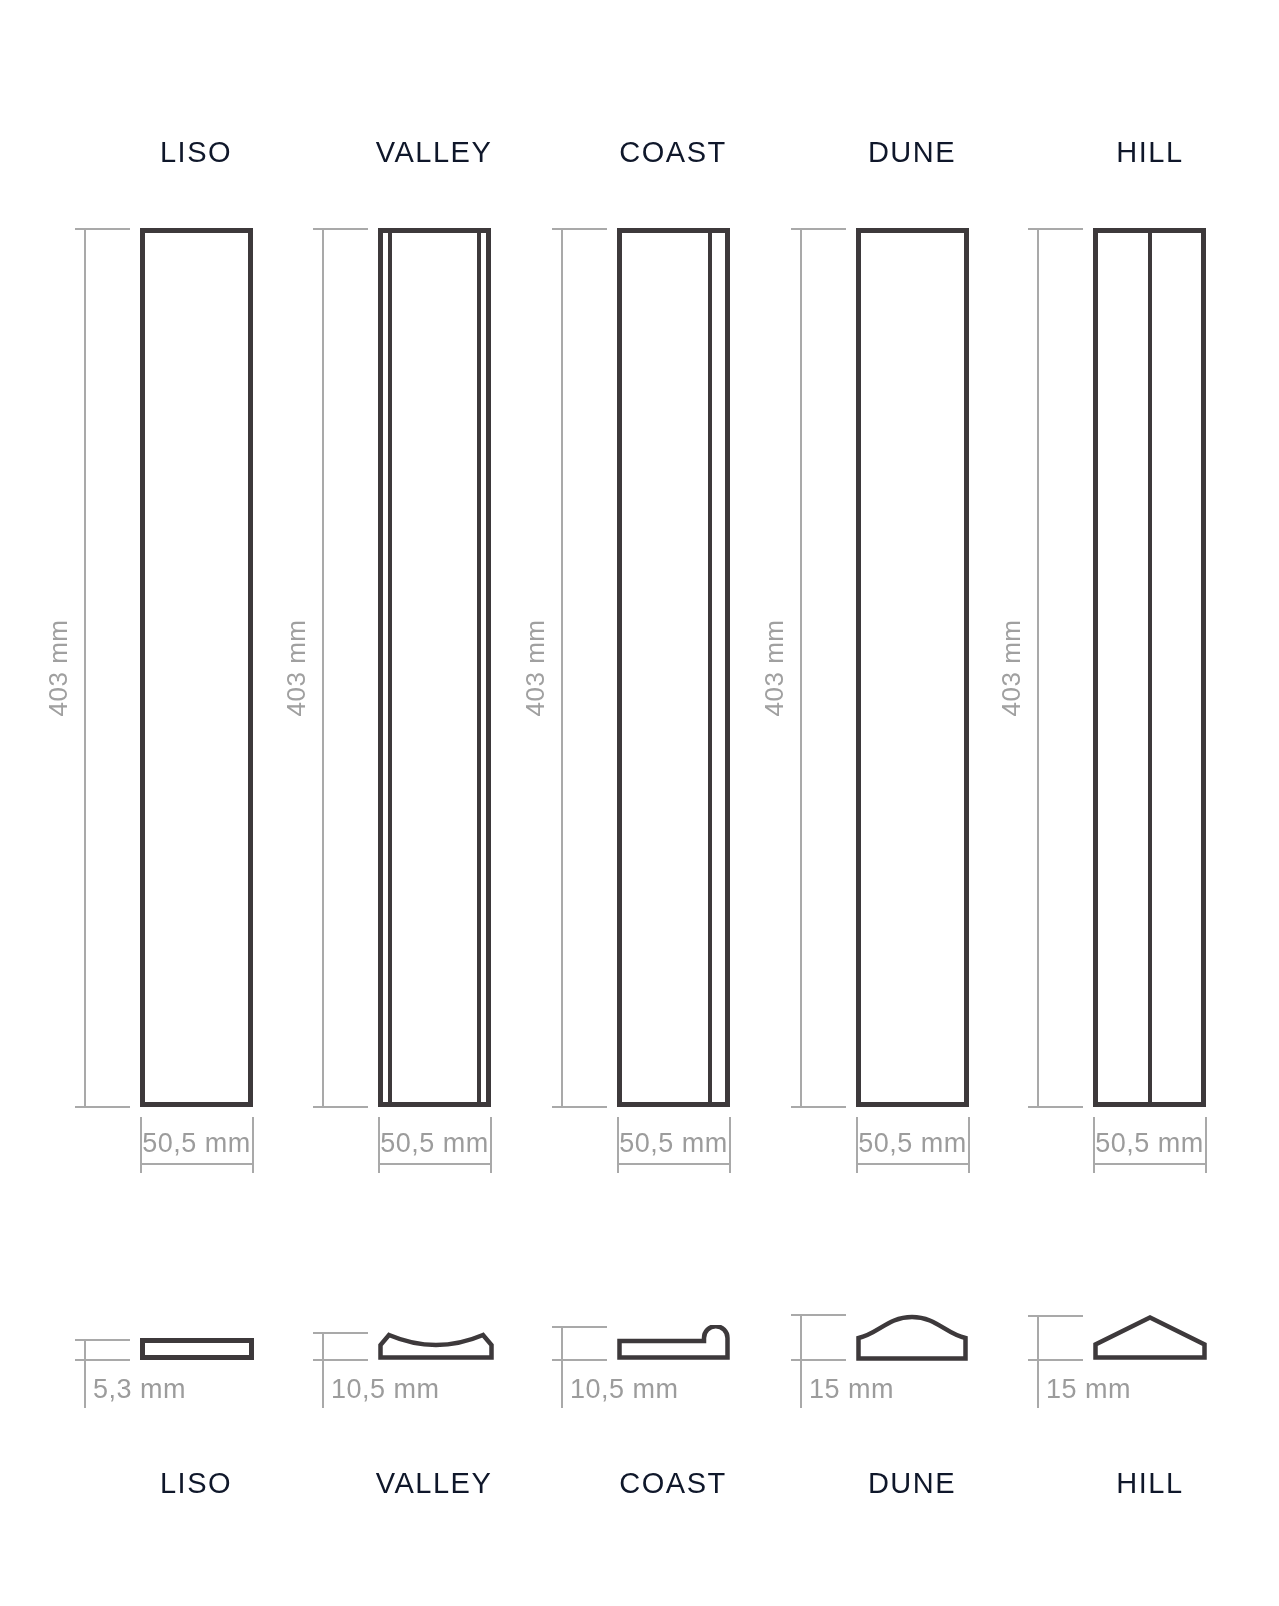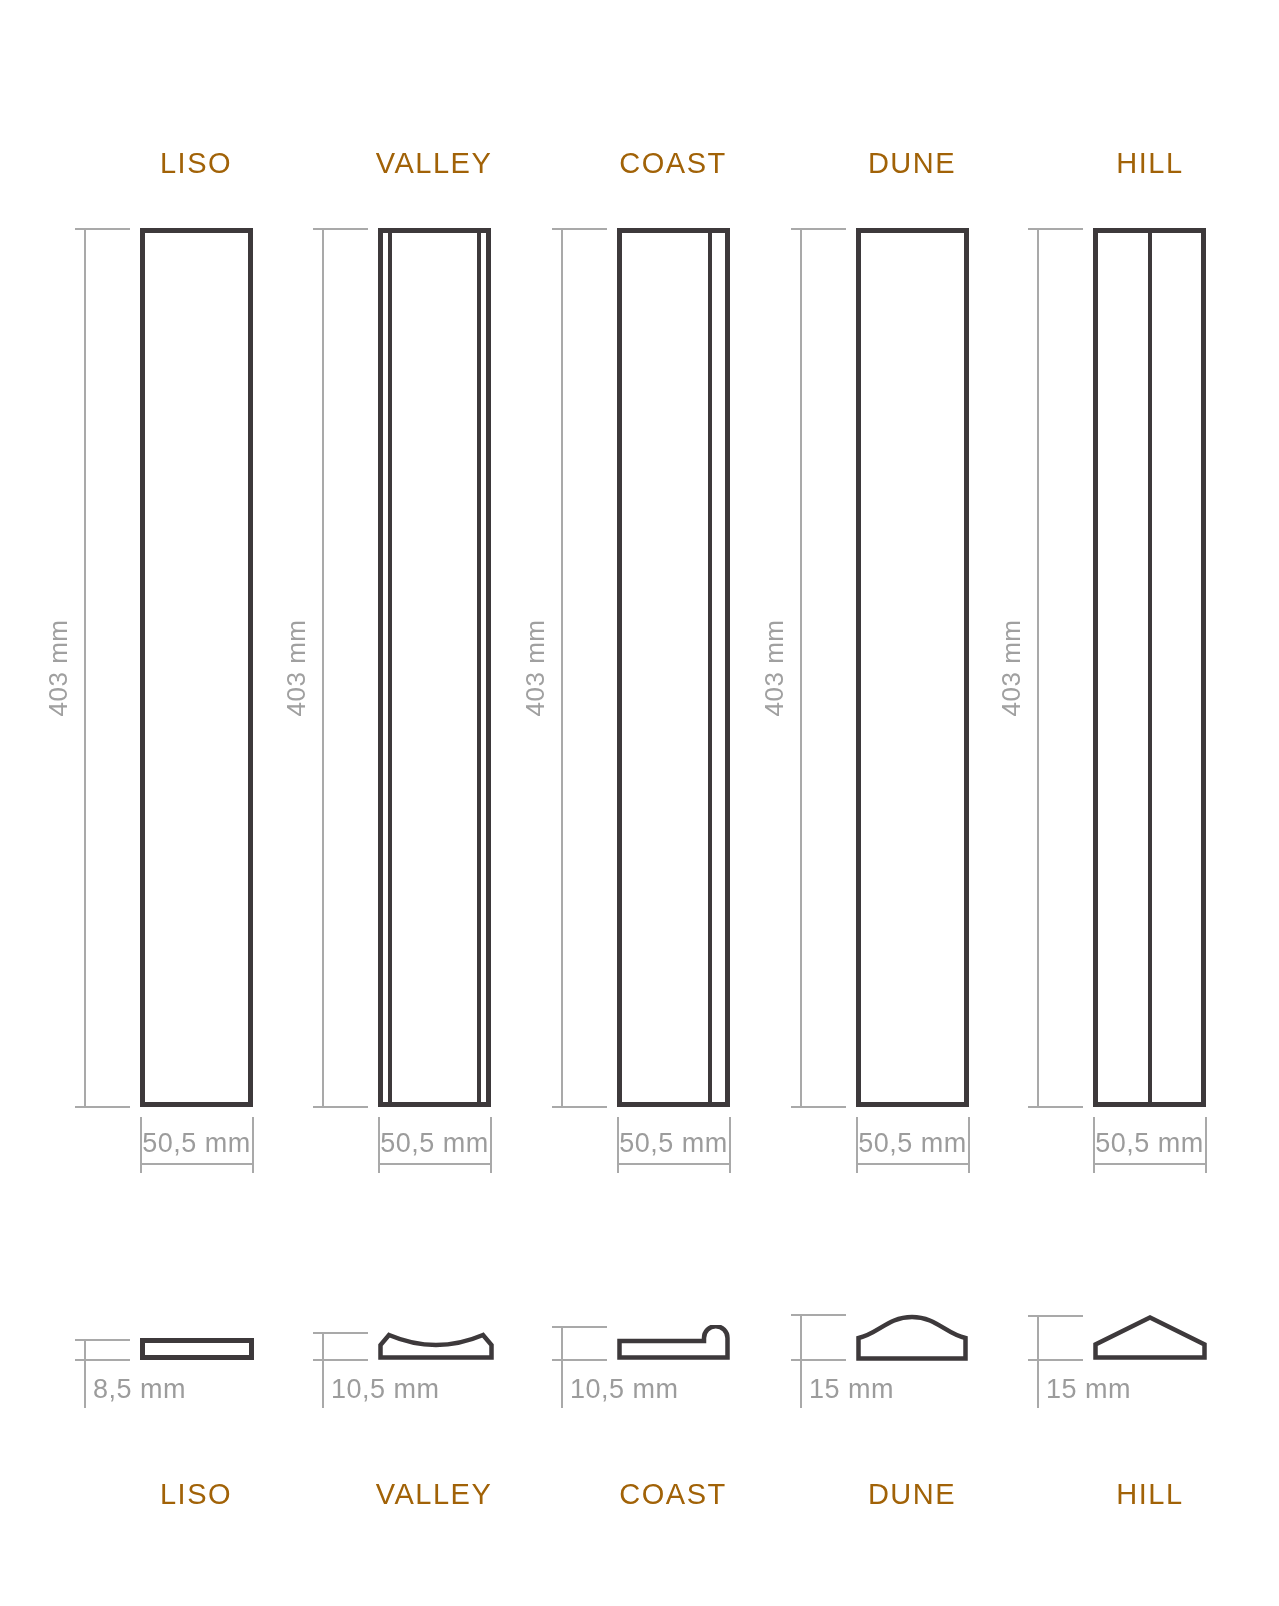--- a/index.html
+++ b/index.html
@@ -9,23 +9,22 @@
     background:#ffffff;
     font-family:"Liberation Sans", sans-serif;
     overflow:hidden;
   }
   .prod-label{
     position:absolute;
     width:200px;
     text-align:center;
     font-size:29px;
     letter-spacing:1.5px;
-    color:#a16207;
+    color:#0f172a;
     font-weight:400;
-    margin-top:11px;
   }
   .tile-front{
     position:absolute;
     top:228px;
     width:113px;height:879px;
     border:5px solid #3d393b;
     box-sizing:border-box;
     background:#ffffff;
   }
   .inner-line{
@@ -83,21 +82,21 @@
   <div class="vtick" style="left:140px"></div>
   <div class="vtick" style="left:252px"></div>
   <div class="hdimline" style="left:140px"></div>
   <div class="wdim-text" style="left:130px">50,5 mm</div>
   <svg class="profile-svg" style="left:140px;top:1338px" width="114" height="22" viewBox="0 0 114 22">
     <path d="M2.5,2.5 H111.5 V19.5 H2.5 Z" fill="#ffffff" stroke="#3d393b" stroke-width="5"></path>
   </svg>
   <div class="vline" style="left:84px;top:1339px;height:69px"></div>
   <div class="htick" style="left:75px;top:1339px"></div>
   <div class="htick" style="left:75px;top:1359px"></div>
-  <div class="tdim-text" style="left:93px">8,5 mm</div>
+  <div class="tdim-text" style="left:93px">5,3 mm</div>
   <div class="prod-label" style="left:96px;top:1467px">LISO</div>
 
   <div class="prod-label" style="left:334px;top:136px">VALLEY</div>
   <div class="tile-front" style="left:378px"></div>
   <div class="inner-line" style="left:388px"></div>
   <div class="inner-line" style="left:477px"></div>
   <div class="vline" style="left:322px;top:228px;height:879px"></div>
   <div class="htick" style="left:313px;top:228px"></div>
   <div class="htick" style="left:313px;top:1106px"></div>
   <div class="vdim-text" style="left:235px">403 mm</div>

